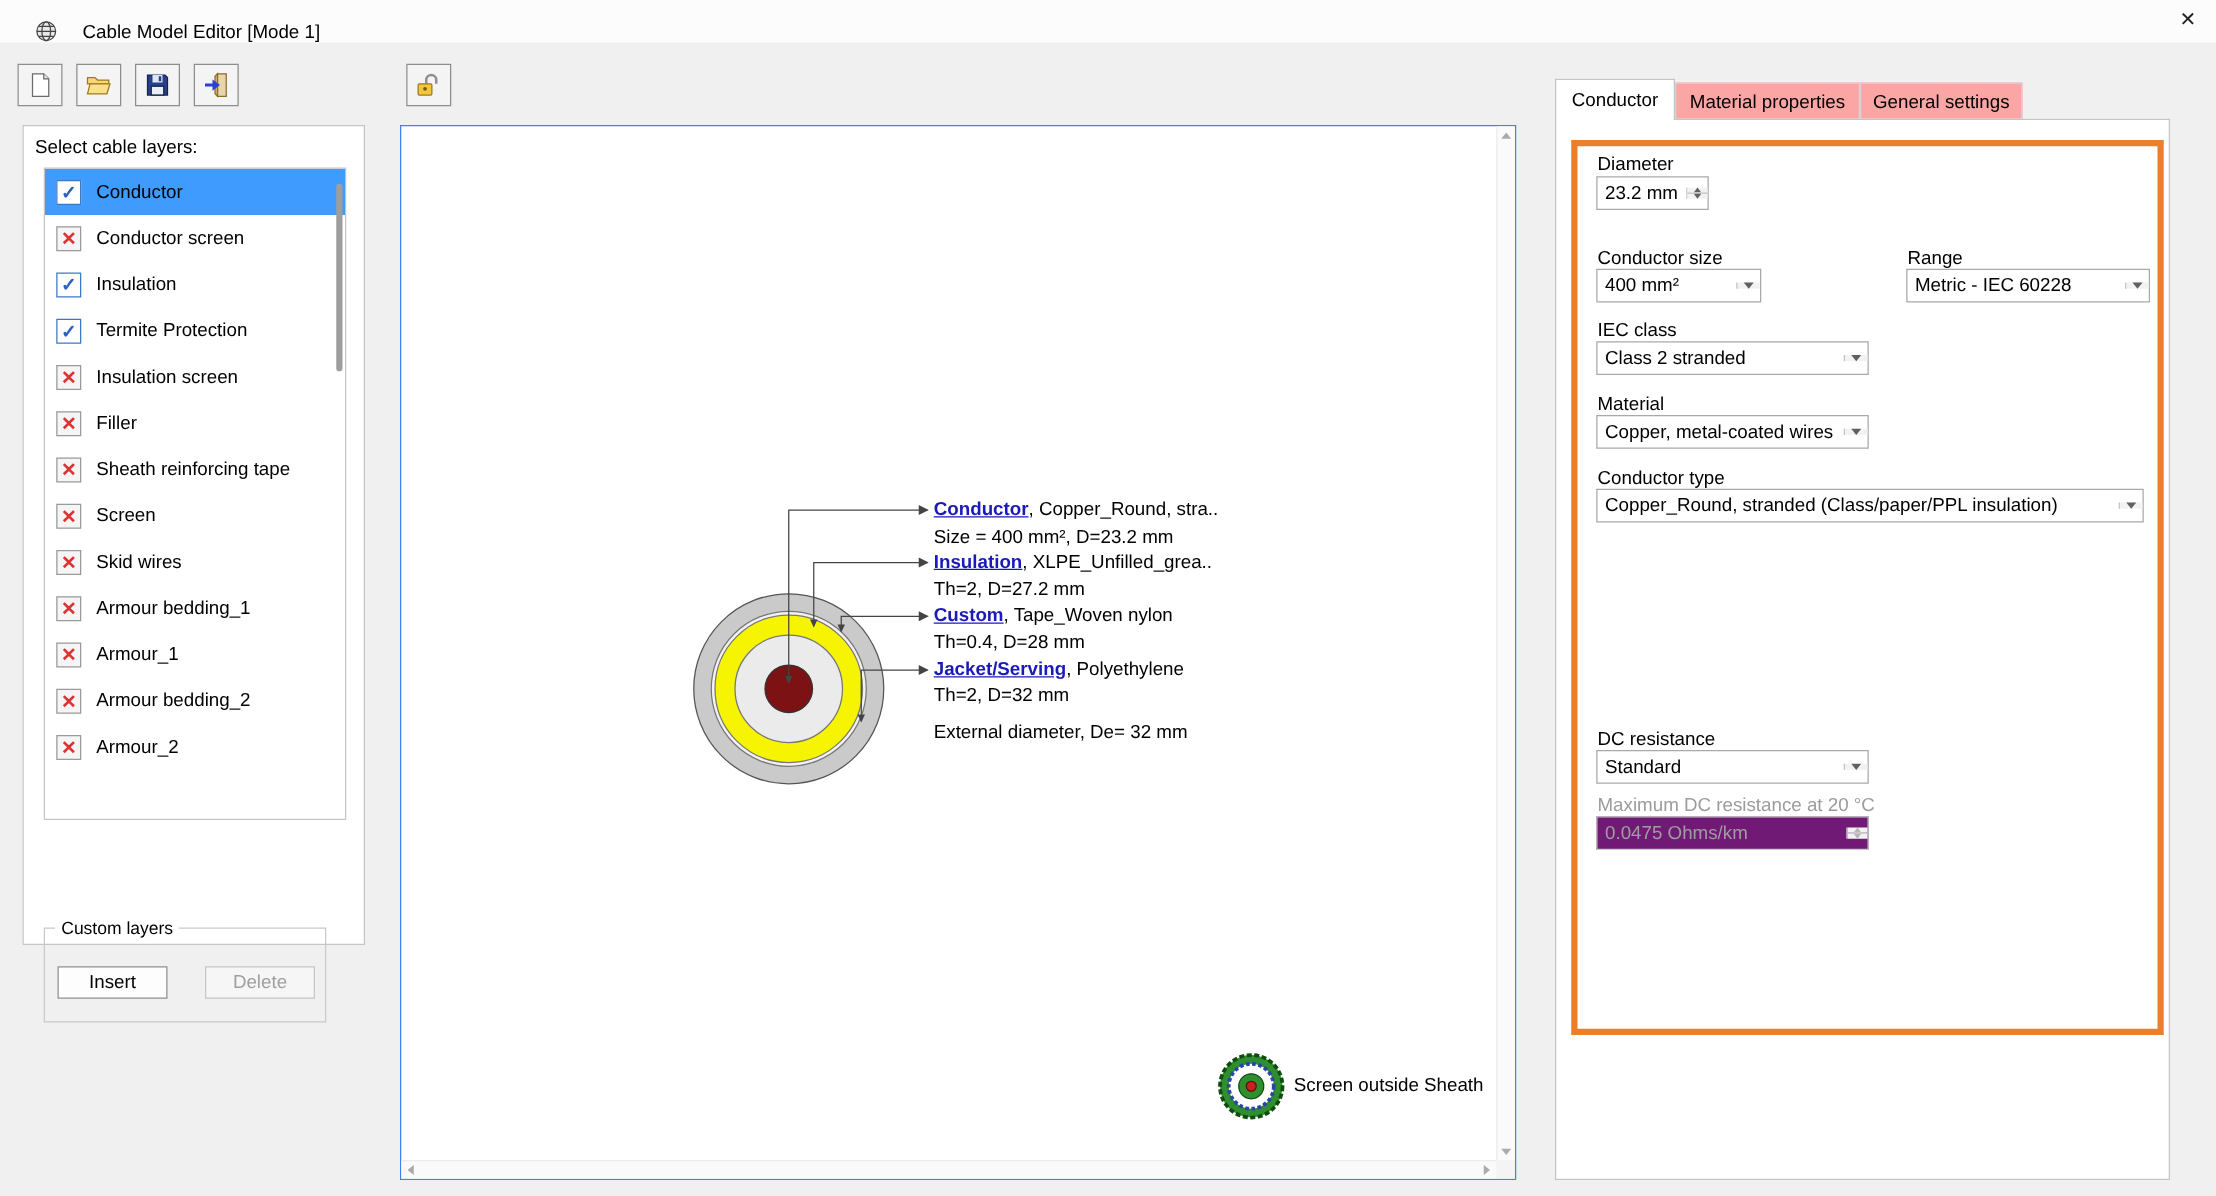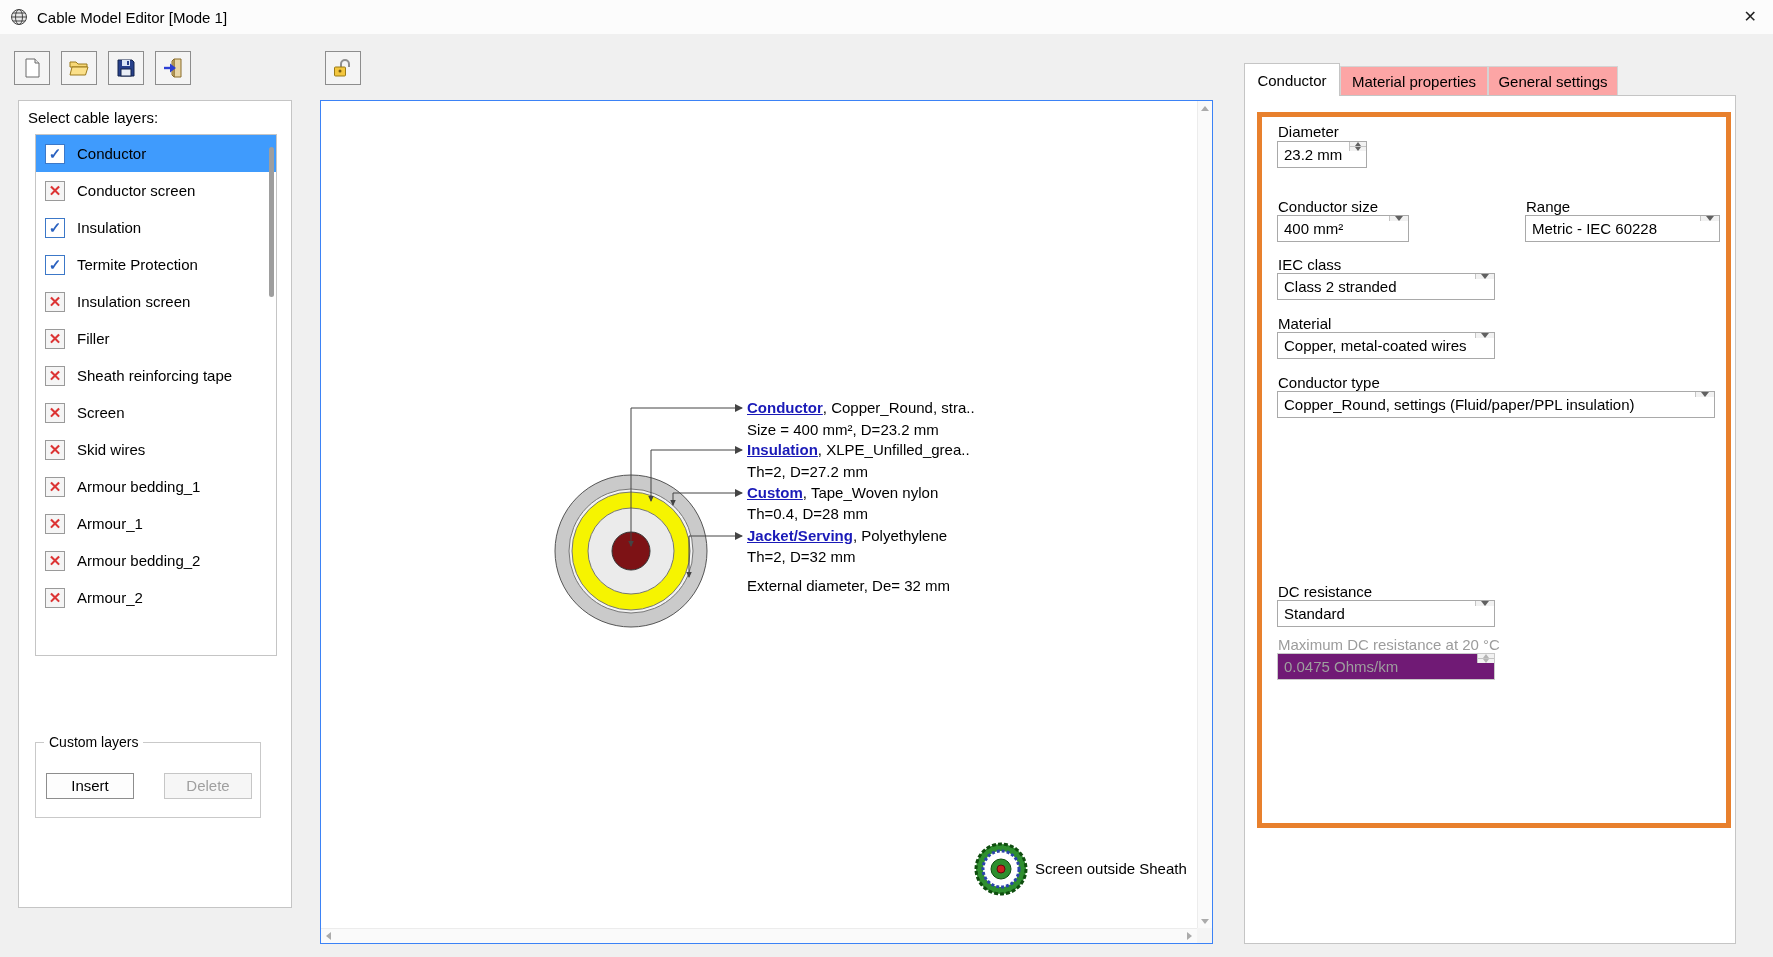--- a/index.html
+++ b/index.html
@@ -1,31 +1,31 @@
 <!DOCTYPE html>
 <html><head>
 <meta charset="utf-8">
 <style>
   *{margin:0;padding:0;box-sizing:border-box}
   html,body{width:1773px;height:957px;overflow:hidden;background:#f0f0f0;
     font-family:"Liberation Sans",sans-serif;color:#000;position:relative}
   .abs{position:absolute}
 
   
-  .titlebar{left:0;top:0;width:1773px;height:34px;background:#fcfcfc;display:flex;align-items:center;padding-left:10px;gap:9px}
+  .titlebar{left:0;top:0;width:1773px;height:34px;background:#fcfcfc;display:flex;align-items:flex-end;padding-left:28px;gap:20px}
   .title-text{font-size:15px}
   .close-btn{position:absolute;right:16px;top:8px;font-size:16px;color:#222;line-height:18px;cursor:default}
 
   
   .toolbtn{position:absolute;top:51px;width:36px;height:34px;background:#f4f4f4;border:1px solid #8d8d8d;
     display:flex;align-items:center;justify-content:center}
 
   
   .panel{background:#fff;border:1px solid #c5c5c5}
-  .left-panel{left:18px;top:100px;width:274px;height:808px}
+  .left-panel{left:18px;top:100px;width:274px;height:656px}
   .layers-heading{position:absolute;left:9px;top:8px;font-size:15px}
   .listbox{position:absolute;left:16px;top:33px;width:242px;height:522px;background:#fff;border:1px solid #c5c5c5;overflow:hidden}
   .lrow{height:37px;display:flex;align-items:center;padding-left:9px;gap:12px;position:relative}
   .lrow.selected{background:#3f9bfd}
   .cbx{width:20px;height:20px;background:#fff;border:1px solid #9a9a9a;display:flex;align-items:center;justify-content:center;
     font-size:15px;font-weight:bold;flex:0 0 auto}
   .cbx.checked{border-color:#3c78c8;color:#2b62c0}
   .cbx.checked::after{content:"✓"}
   .cbx.excluded{background:#f5f5f5;color:#dc3434}
   .cbx.excluded::after{content:"✕"}
@@ -55,21 +55,21 @@
   .tri-rt{border-top:4px solid transparent;border-bottom:4px solid transparent;border-left:5px solid #ababab;right:5px;top:3px}
 
   
   .tab{position:absolute;font-size:15px;display:flex;align-items:center;justify-content:center;cursor:default}
   .tab.active{top:63px;height:33px;background:#fff;border:1px solid #c5c5c5;border-bottom:none;z-index:3}
   .tab.inactive{top:66px;height:30px;background:#fca5a5;border:1px solid #d4d4d4;z-index:1}
   .right-panel{left:1244px;top:95px;width:492px;height:849px;z-index:2}
   .hl-box{position:absolute;left:12px;top:16px;width:474px;height:716px;border:5px solid #e8802d}
   .flabel{position:absolute;font-size:15px;white-space:nowrap}
   .flabel.gray{color:#9c9c9c}
-  .combo,.spin{position:absolute;height:27px;background:#fff;border:1px solid #a9a9a9;display:flex;align-items:flex-start;font-size:15px}
+  .combo,.spin{position:absolute;height:27px;background:#fff;border:1px solid #a9a9a9;display:flex;align-items:center;font-size:15px}
   .cv{flex:1;padding:4px 6px;white-space:nowrap;overflow:hidden}
   .cbtn{width:19px;border-left:1px solid #c4c4c4;background:#f2f2f2;display:flex;align-items:center;justify-content:center;flex:0 0 auto}
   .chev{width:0;height:0;border-left:4px solid transparent;border-right:4px solid transparent;border-top:5px solid #606060}
   .spbtns{width:17px;display:flex;flex-direction:column;border-left:1px solid #c4c4c4;flex:0 0 auto}
   .su,.sd{flex:1;background:#f2f2f2;display:flex;align-items:center;justify-content:center}
   .sd{border-top:1px solid #c4c4c4}
   .su i{width:0;height:0;border-left:3px solid transparent;border-right:3px solid transparent;border-bottom:4px solid #606060}
   .sd i{width:0;height:0;border-left:3px solid transparent;border-right:3px solid transparent;border-top:4px solid #606060}
   .spin.disabled{border-color:#c9c9c9;background:#701a75}
   .spin.disabled .cv{color:#9e9e9e}
@@ -318,21 +318,21 @@
   <div class="flabel" style="left:33px;top:219px">Material</div>
   <div class="combo" style="left:32px;top:236px;width:218px">
     <span class="cv">Copper, metal-coated wires</span>
     <span class="cbtn">
         <span class="chev"></span>
       </span>
   </div>
 
   <div class="flabel" style="left:33px;top:278px">Conductor type</div>
   <div class="combo" style="left:32px;top:295px;width:438px">
-    <span class="cv">Copper_Round, settings (Fluid/paper/PPL insulation)</span>
+    <span class="cv">Copper_Round, stranded (Class/paper/PPL insulation)</span>
     <span class="cbtn">
         <span class="chev"></span>
       </span>
   </div>
 
   <div class="flabel" style="left:33px;top:487px">DC resistance</div>
   <div class="combo" style="left:32px;top:504px;width:218px">
     <span class="cv">Standard</span>
     <span class="cbtn">
         <span class="chev"></span>

